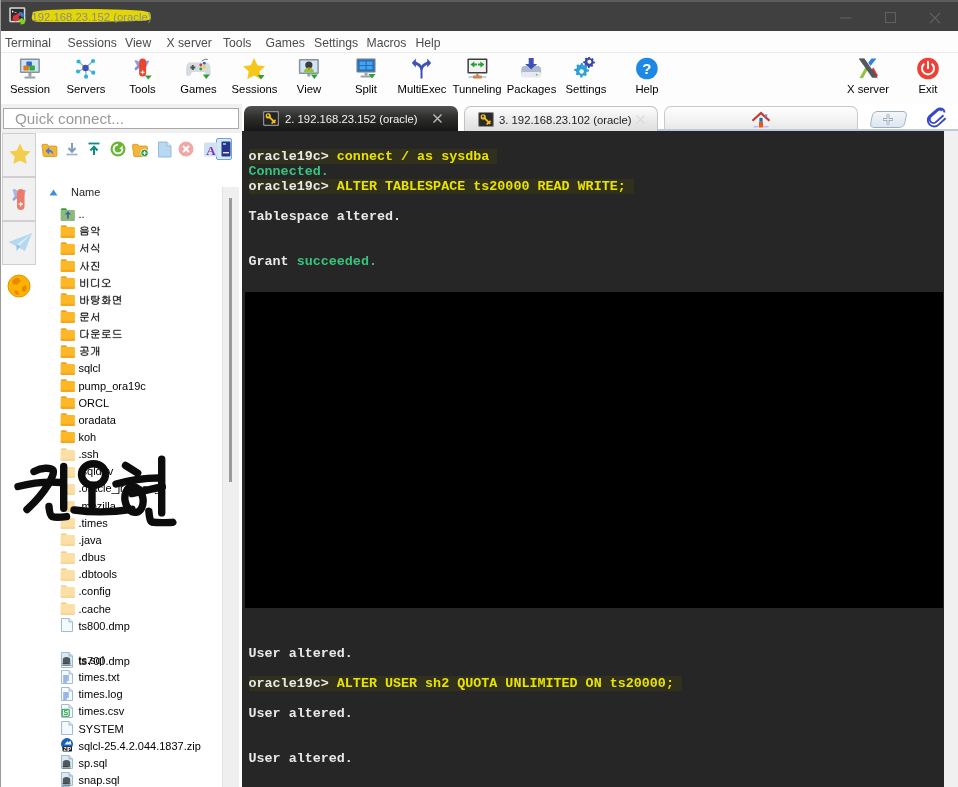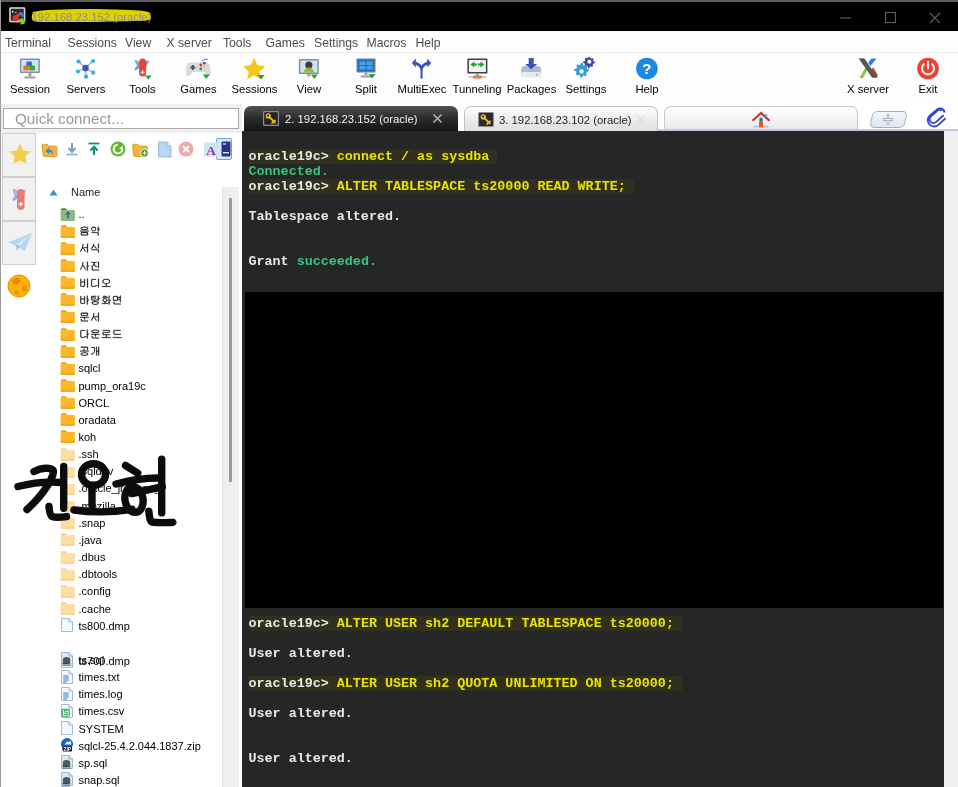--- a/index.html
+++ b/index.html
@@ -1,18 +1,18 @@
 <!DOCTYPE html>
 <html><head><meta charset="utf-8"><style>
 *{margin:0;padding:0;box-sizing:border-box}
 html,body{width:958px;height:787px;overflow:hidden}
 body{position:relative;font-family:"Liberation Sans",sans-serif;background:#fff}
 .abs{position:absolute}
 
-#titlebar{left:0;top:0;width:958px;height:31px;background:#000000;border-top:2px solid #5c5c5c}
+#titlebar{left:0;top:0;width:958px;height:31px;background:#404040;border-top:2px solid #5c5c5c}
 #title-text{left:31.5px;top:8.5px;font-size:11.3px;color:#8c8c8c}
 
 #menubar{left:0;top:31px;width:958px;height:22px;background:#fdfdfd;border-bottom:1px solid #ececec}
 .menu{position:absolute;top:4.5px;font-size:12.2px;color:#4c4c4c}
 
 #toolbar{left:0;top:53px;width:958px;height:51px;background:#fdfdfd}
 .tbi{position:absolute;top:4px;text-align:center;transform:translateX(-50%)}
 .tbi svg{display:block;margin:0 auto}
 .tbi .lbl{font-size:11.3px;color:#000;margin-top:3px;white-space:nowrap}
 
@@ -290,21 +290,21 @@
 <div class="abs" id="tabline"></div>
 <div class="abs" id="term">
 <div id="termtext"><span class="hl">oracle19c&gt; <span class="y">connect / as sysdba</span> </span>
 <span class="g">Connected.</span>
 <span class="hl">oracle19c&gt; <span class="y">ALTER TABLESPACE ts20000 READ WRITE;</span> </span>
 
 Tablespace altered.
 
 
 Grant <span class="g">succeeded.</span></div>
-<div id="termtext2" style="position:absolute;left:6.5px;top:484.5px;font-family:'Liberation Mono',monospace;font-size:13.38px;line-height:15px;color:#e9e9e9;white-space:pre;font-weight:bold"><span class="hl">oracle19c&gt; <span class="y">ALTER USER sh2 DEFAULT TABLESPACE ts20000;</span> </span>
+<div id="termtext2" style="position:absolute;left:6.5px;top:484.5px;font-family:'Liberation Mono',monospace;font-size:13.38px;line-height:15px;color:#e9e9e9;white-space:pre;font-weight:bold">
 
 User altered.
 
 <span class="hl">oracle19c&gt; <span class="y">ALTER USER sh2 QUOTA UNLIMITED ON ts20000;</span> </span>
 
 User altered.
 
 
 User altered.</div>
 </div>
@@ -553,21 +553,21 @@
 <div class="frow" style="top:291.55px">
         <svg class="ic" width="15.5" height="14.5" viewBox="0 0 15.5 14.5">
           <use href="#hfold"></use>
         </svg>
         <span class="nm">.mozilla</span>
       </div>
 <div class="frow" style="top:308.70px">
         <svg class="ic" width="15.5" height="14.5" viewBox="0 0 15.5 14.5">
           <use href="#hfold"></use>
         </svg>
-        <span class="nm">.snap</span>
+        <span class="nm">.times</span>
       </div>
 <div class="frow" style="top:325.85px">
         <svg class="ic" width="15.5" height="14.5" viewBox="0 0 15.5 14.5">
           <use href="#hfold"></use>
         </svg>
         <span class="nm">.java</span>
       </div>
 <div class="frow" style="top:343.00px">
         <svg class="ic" width="15.5" height="14.5" viewBox="0 0 15.5 14.5">
           <use href="#hfold"></use>

